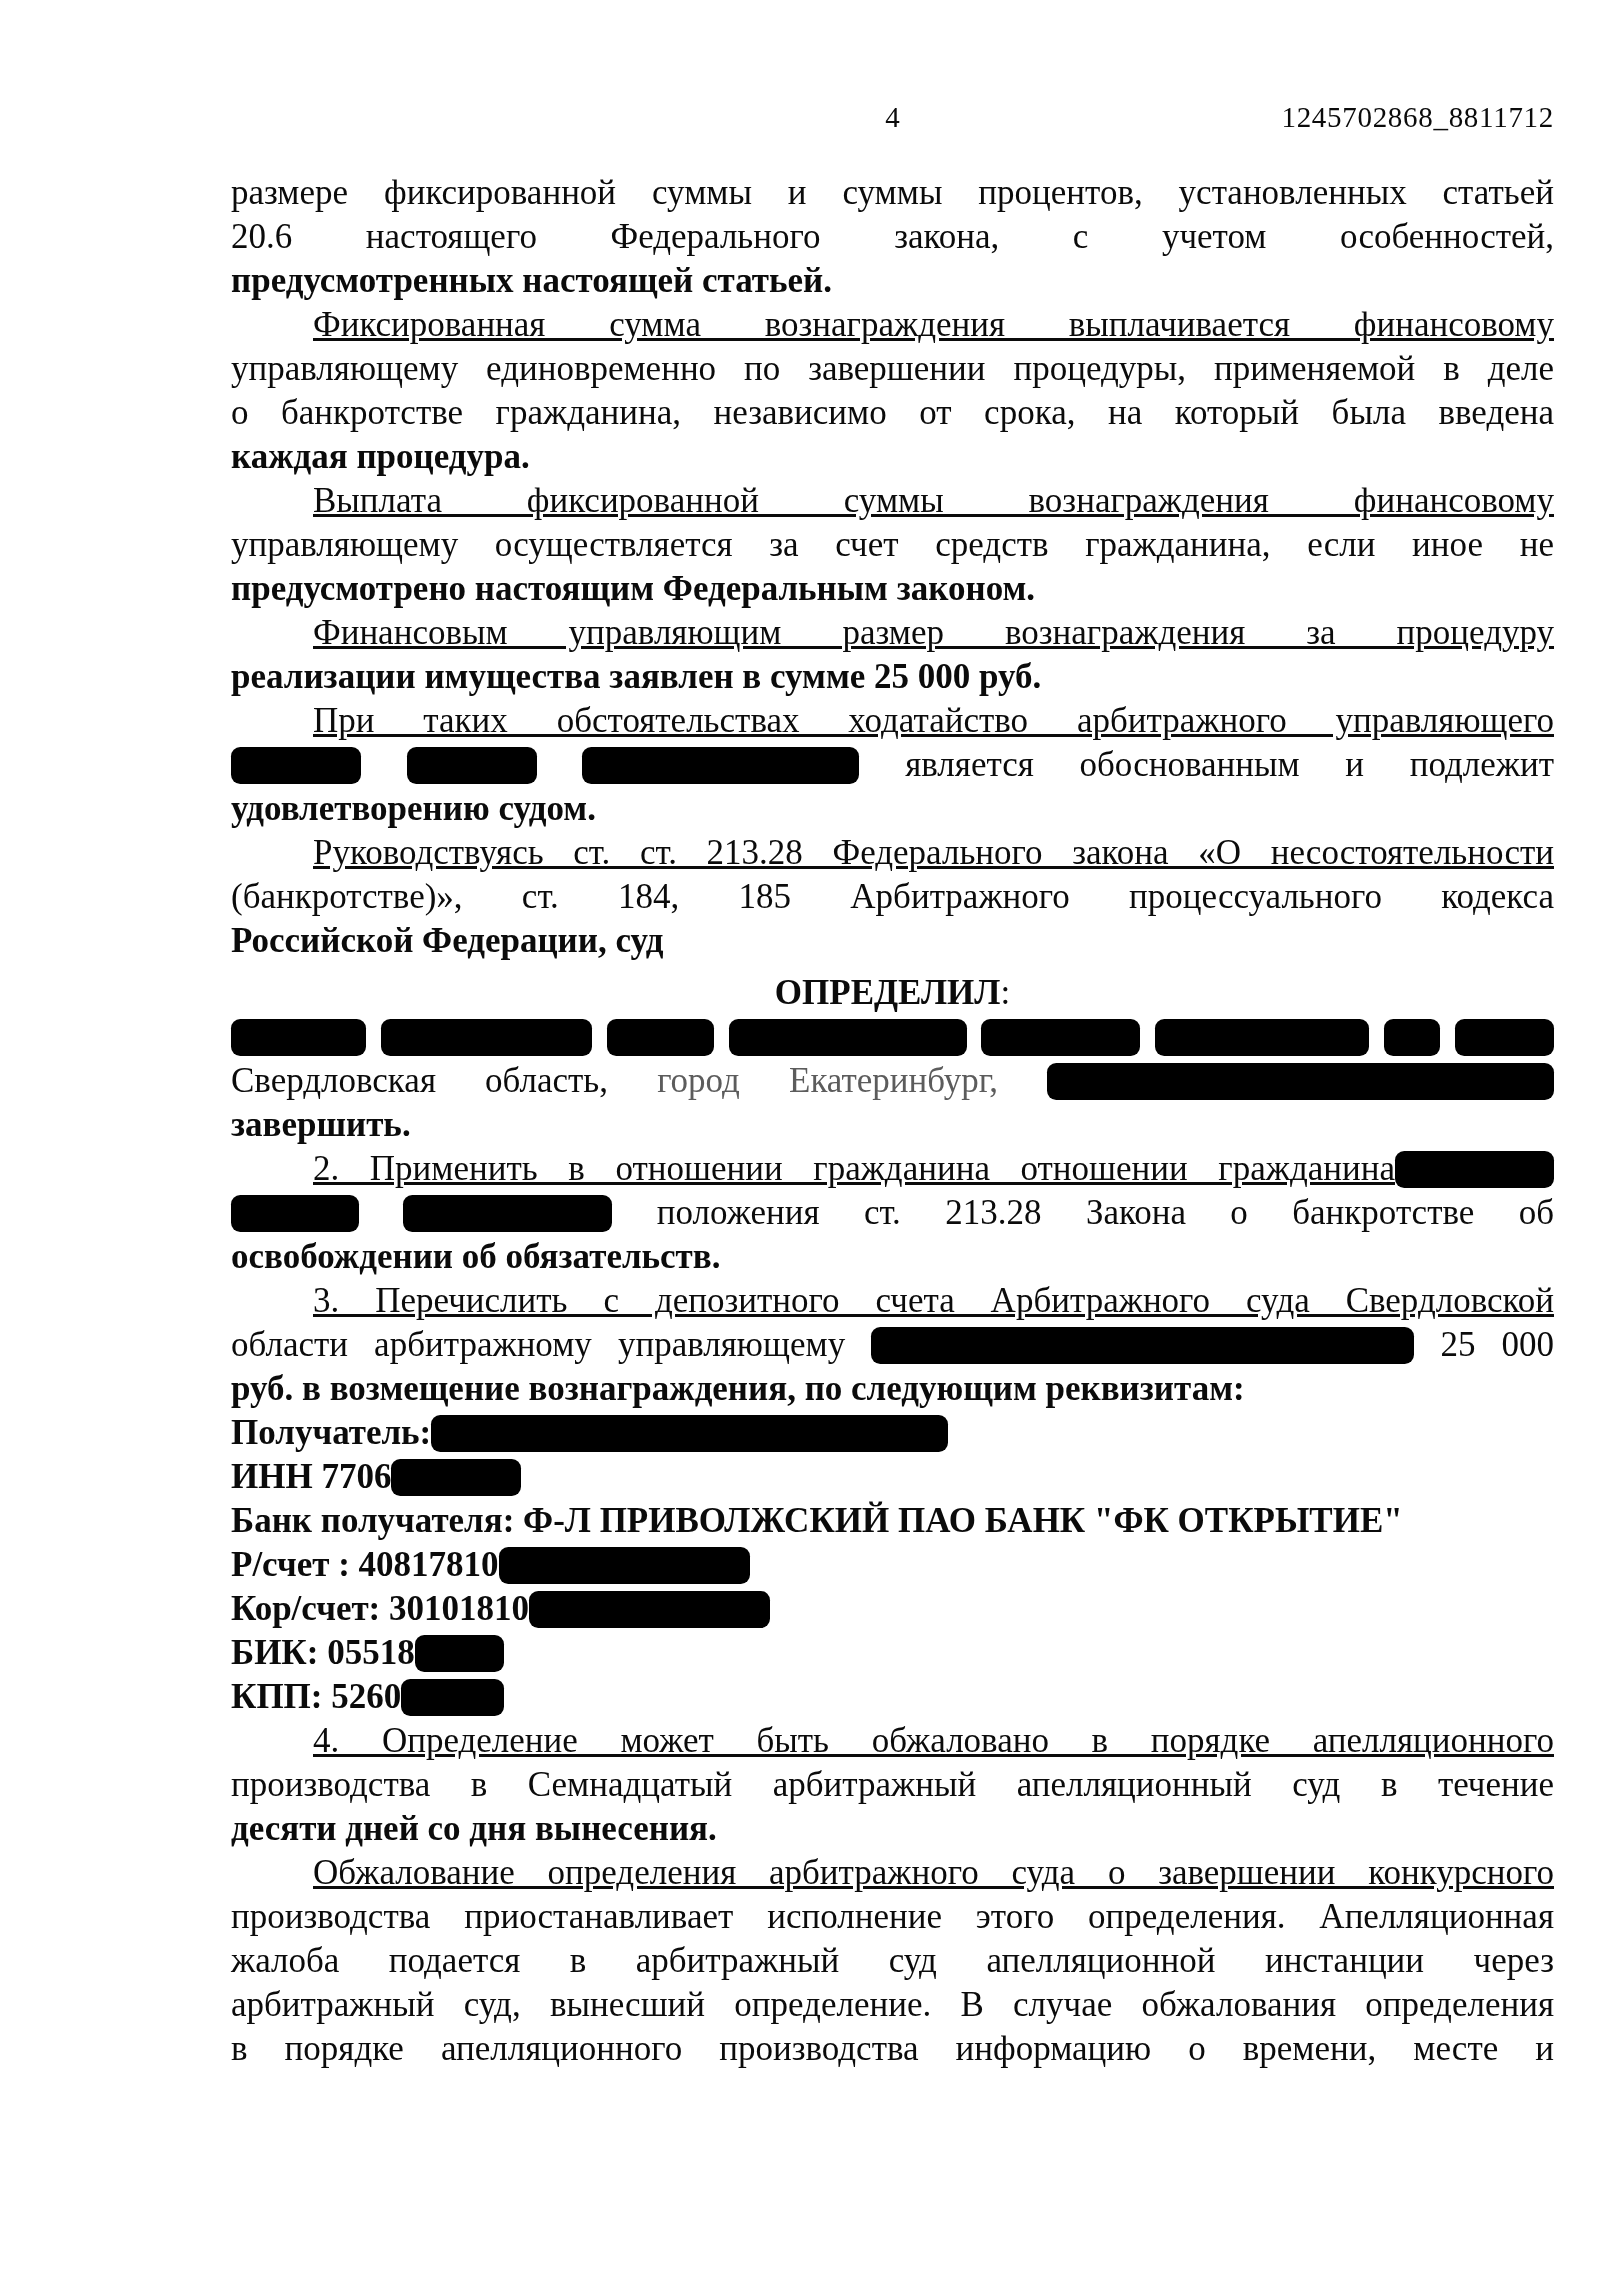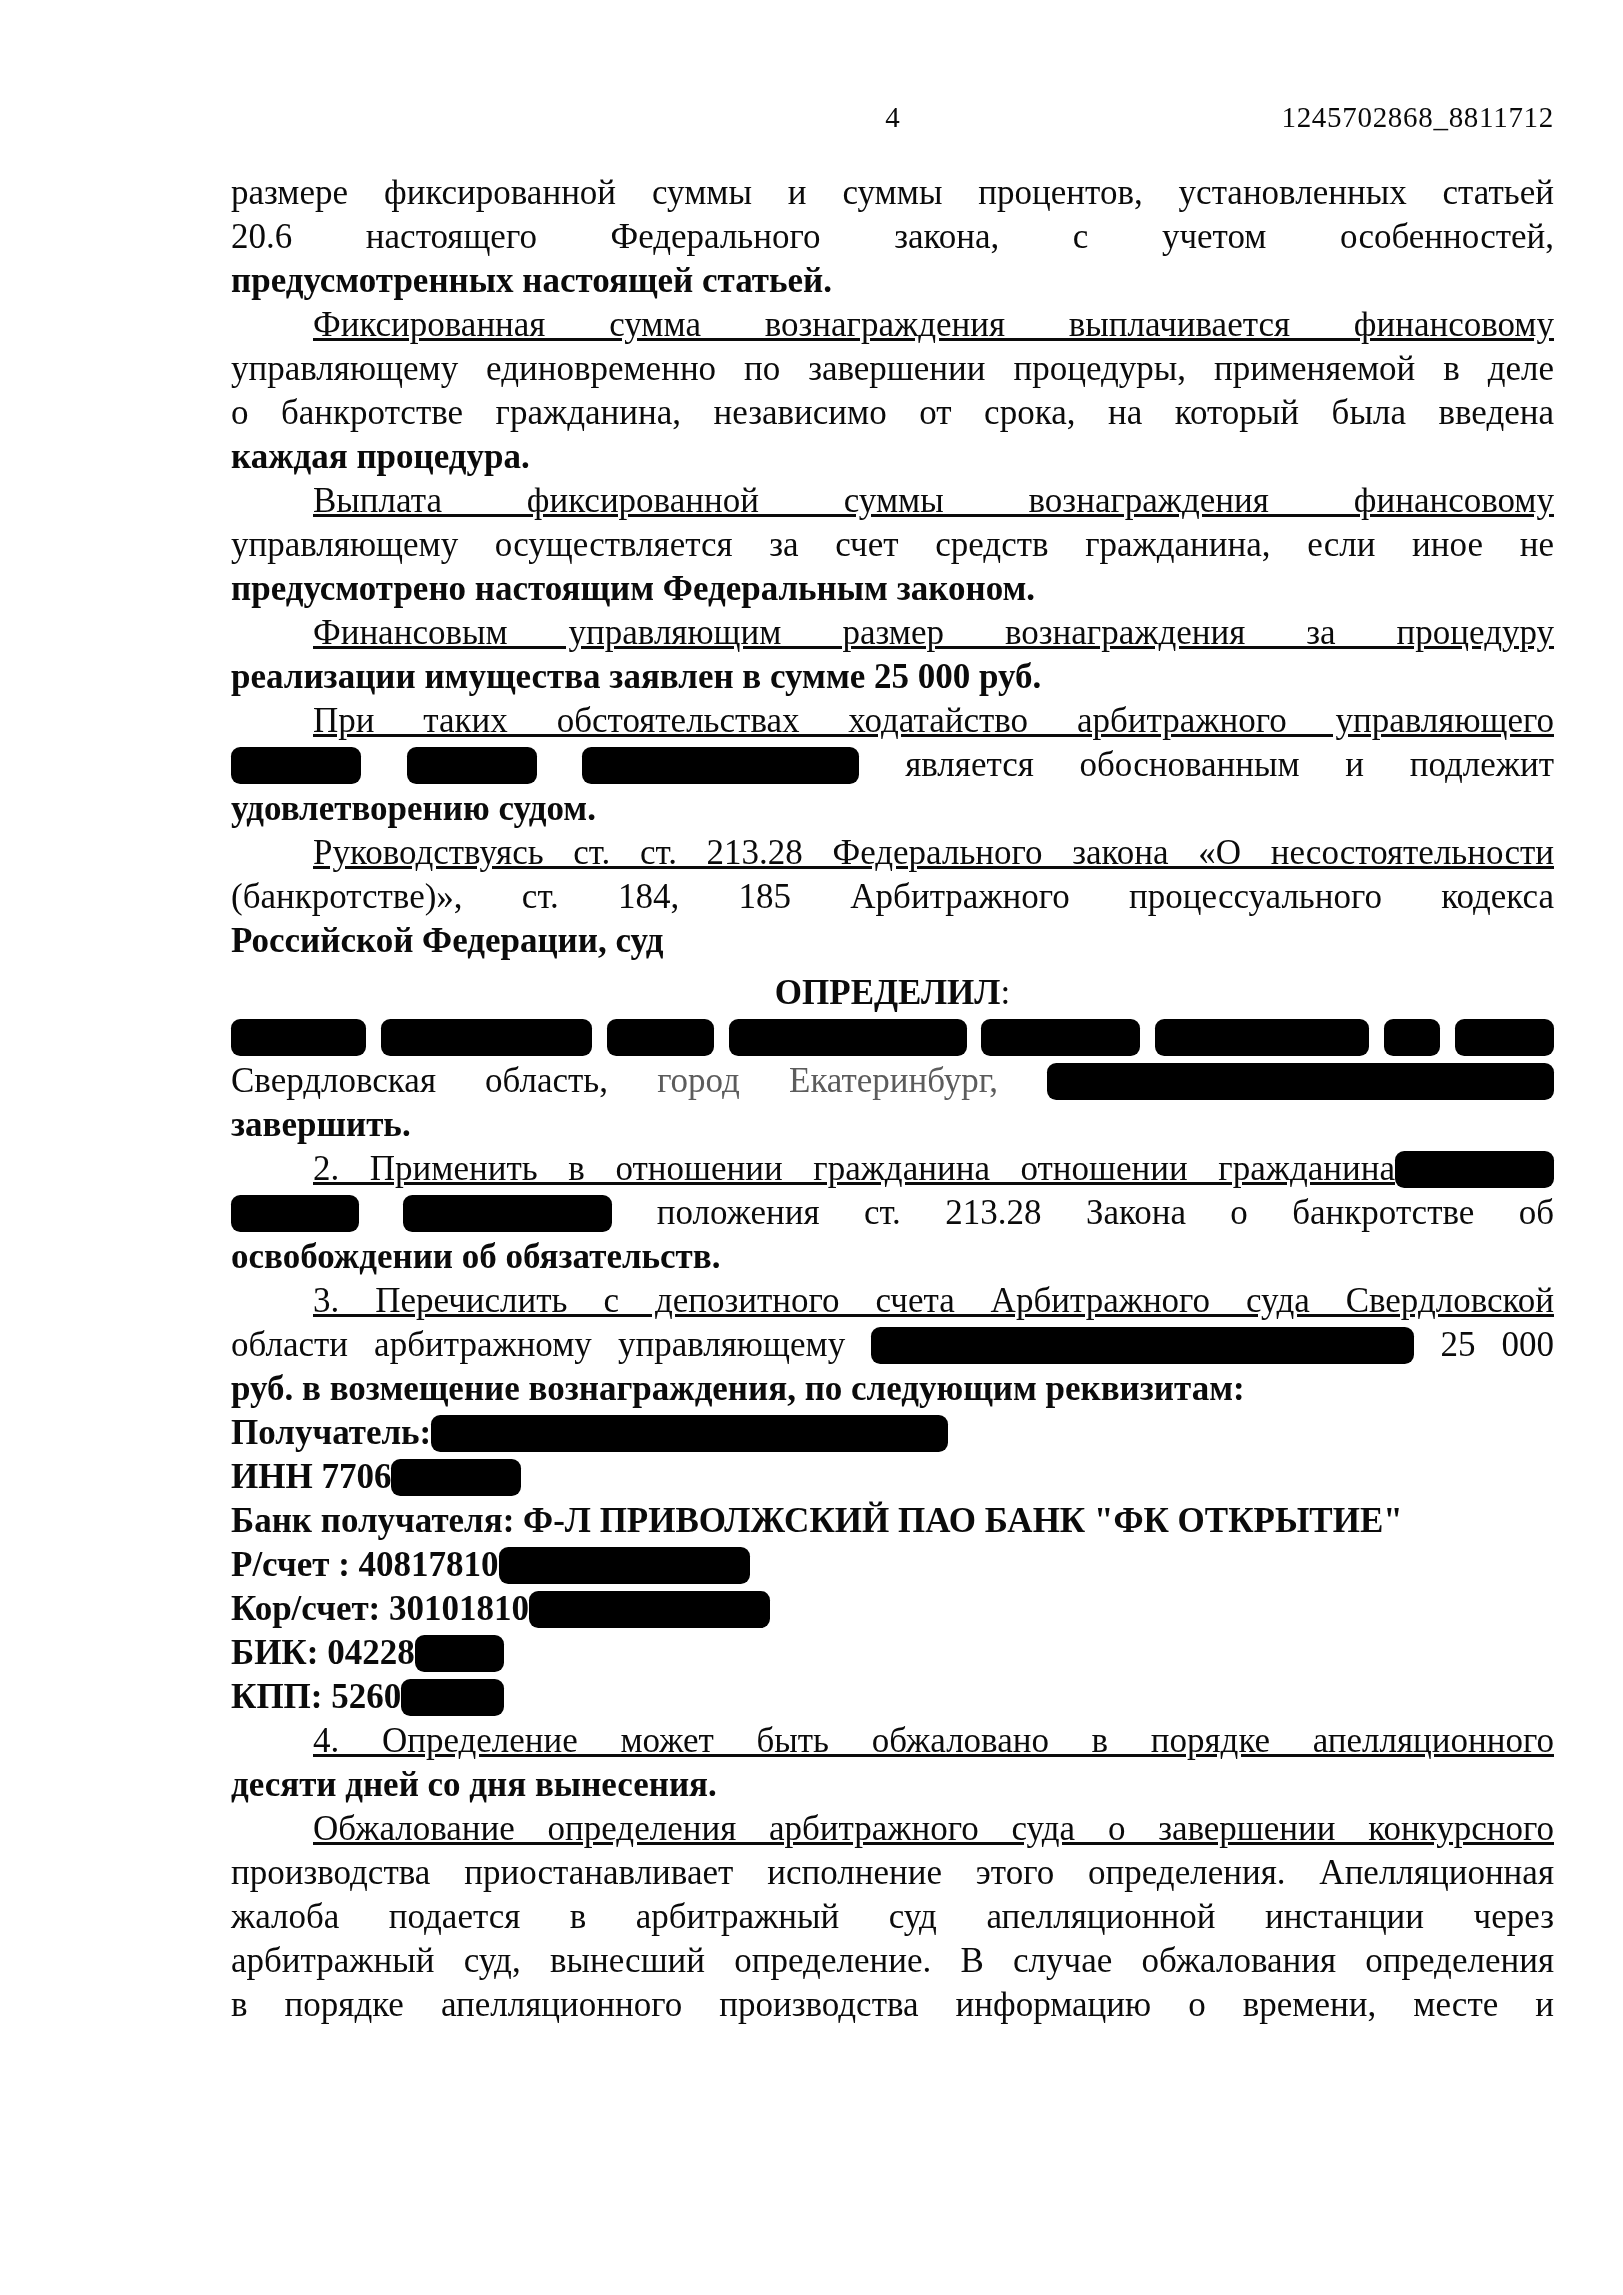--- a/index.html
+++ b/index.html
@@ -89,23 +89,24 @@
       <div class="line j"><span class="redact" style="width: 128px;"></span> <span class="redact" style="width: 209px;"></span> <span>положения ст. 213.28 Закона о банкротстве об</span></div>
       <div class="line l"><span>освобождении об обязательств.</span></div>
       <div class="line j indent"><span>3. Перечислить с депозитного счета Арбитражного суда Свердловской</span></div>
       <div class="line j"><span>области арбитражному управляющему</span> <span class="redact" style="width: 543px;"></span> <span>25 000</span></div>
       <div class="line l"><span>руб. в возмещение вознаграждения, по следующим реквизитам:</span></div>
       <div class="line l"><span>Получатель:</span><span class="redact" style="width: 517px;"></span></div>
       <div class="line l"><span>ИНН 7706</span><span class="redact" style="width: 130px;"></span></div>
       <div class="line l"><span>Банк получателя: Ф-Л ПРИВОЛЖСКИЙ ПАО БАНК "ФК ОТКРЫТИЕ"</span></div>
       <div class="line l"><span>Р/счет : 40817810</span><span class="redact" style="width: 251px;"></span></div>
       <div class="line l"><span>Кор/счет: 30101810</span><span class="redact" style="width: 241px;"></span></div>
-      <div class="line l"><span>БИК: 04228</span><span class="redact" style="width: 89px;"></span></div>
+      <div class="line l"><span>БИК: 05518</span><span class="redact" style="width: 89px;"></span></div>
       <div class="line l"><span>КПП: 5260</span><span class="redact" style="width: 103px;"></span></div>
       <div class="line j indent"><span>4. Определение может быть обжаловано в порядке апелляционного</span></div>
+      <div class="line j"><span>производства в Семнадцатый арбитражный апелляционный суд в течение</span></div>
       <div class="line l"><span>десяти  дней со дня вынесения.</span></div>
       <div class="line j indent"><span>Обжалование определения арбитражного суда о завершении конкурсного</span></div>
       <div class="line j"><span>производства приостанавливает исполнение этого определения. Апелляционная</span></div>
       <div class="line j"><span>жалоба подается в арбитражный суд апелляционной инстанции через</span></div>
       <div class="line j"><span>арбитражный суд, вынесший определение. В случае обжалования определения</span></div>
       <div class="line j"><span>в порядке апелляционного производства информацию о времени, месте и</span></div>
     </div>
 </div>
 
 

